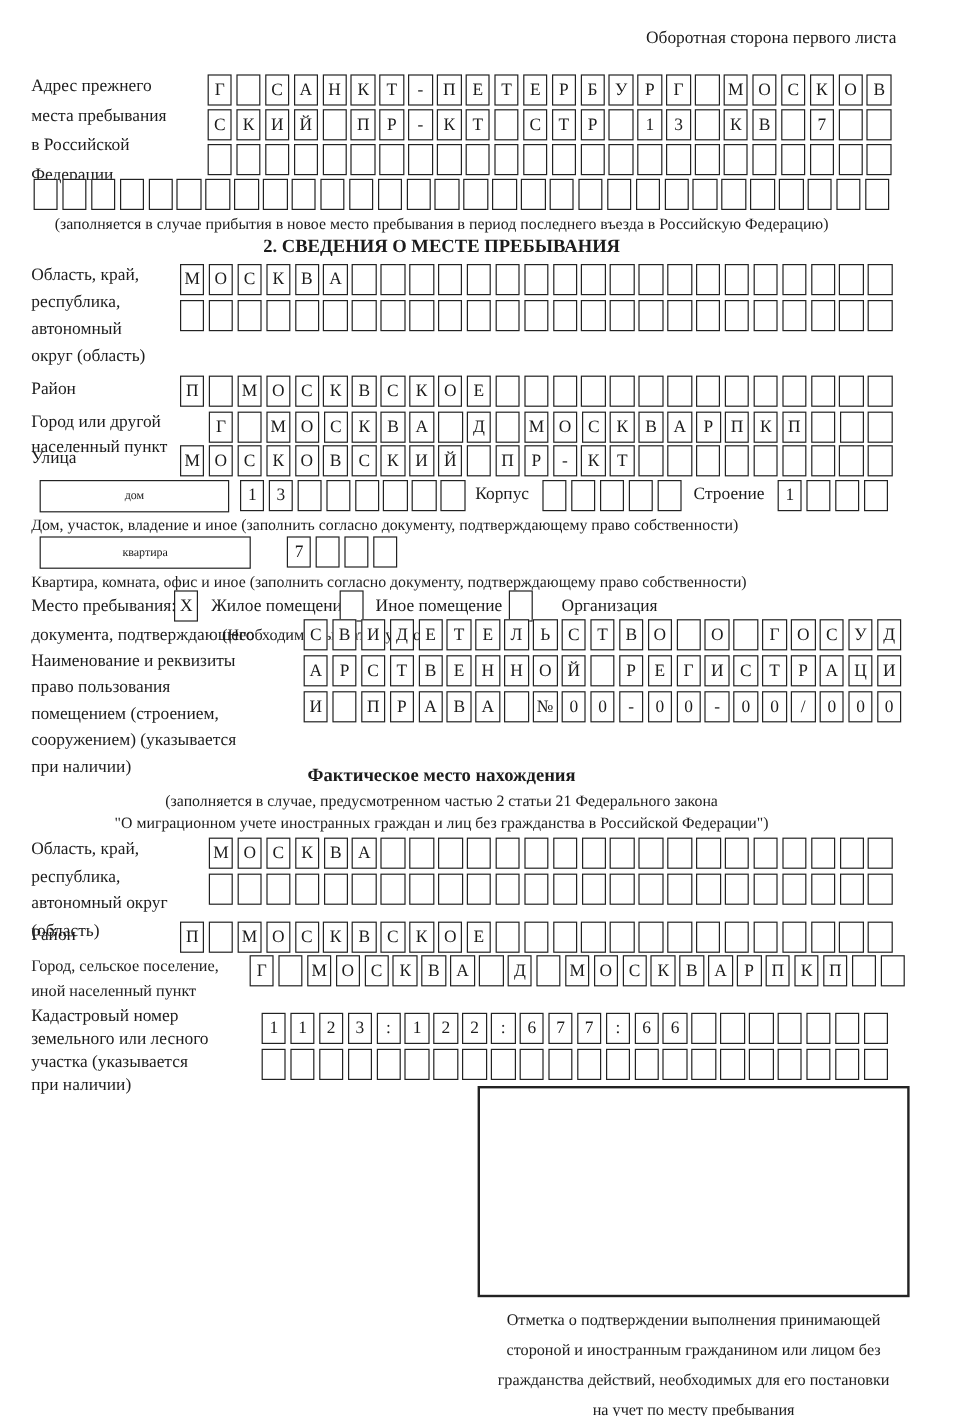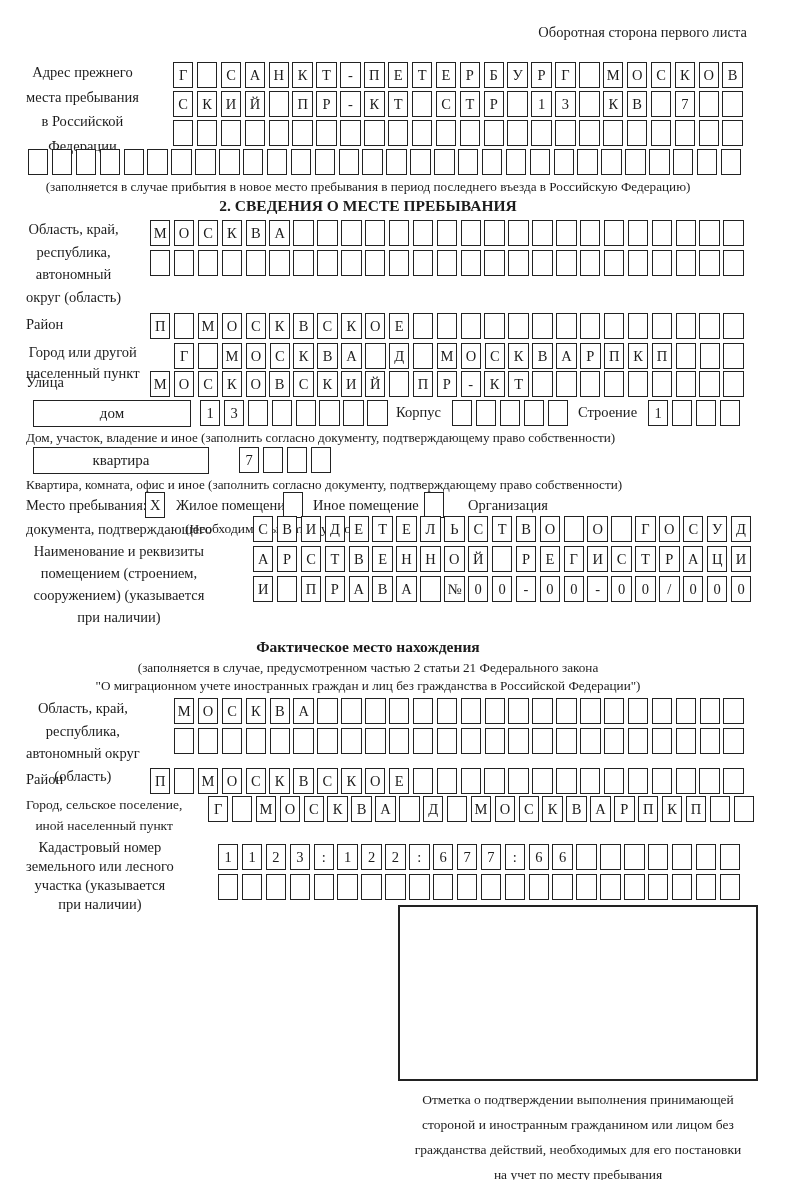--- a/index.html
+++ b/index.html
@@ -3,26 +3,26 @@
 <meta charset="utf-8">
 <style>
   html,body{margin:0;padding:0;background:#fff;}
   .page{position:relative;width:800px;height:1180px;background:#fff;overflow:hidden;
         font-family:"Liberation Serif", "DejaVu Serif", serif;color:#1c1c1c;}
   .row{position:absolute;display:flex;gap:3.5px;}
   .cell{flex:none;width:20.4px;height:26px;border:1.7px solid #222;box-sizing:border-box;
         display:flex;align-items:center;justify-content:center;
         font-size:14.5px;line-height:1;background:#fff;}
   .lbl{position:absolute;font-size:14.5px;white-space:nowrap;}
-  .lbl .ln{line-height:22.5px;text-align:center;}
+  .lbl .ln{line-height:22.5px;}
   .note{position:absolute;font-size:13.2px;white-space:nowrap;}
   .center{left:0;width:736px;text-align:center;white-space:nowrap;}
   .hdr{position:absolute;font-weight:bold;font-size:15.5px;}
   .widebox{position:absolute;height:27px;border:1.8px solid #222;box-sizing:border-box;
-           display:flex;align-items:center;justify-content:center;font-size:15px;background:#fff;}
+           display:flex;align-items:center;justify-content:center;font-size:10px;background:#fff;}
   .corner{position:absolute;right:53px;top:24px;font-size:14.5px;}
 
   .l-s1{left:26px;top:60px}.l-s1 .ln{line-height:24.5px}
   .g-a1{left:173px;top:62px}.g-a2{left:173px;top:91px}.g-a3{left:173px;top:120px}.g-a4{left:28px;top:149px}
   .n-fill{top:179px}
   .h-s2{top:197px}
   .l-obl1{left:26px;top:218px}
   .g-o1a{left:150px;top:220px}.g-o1b{left:150px;top:250px}
   .l-r1{left:26px;top:316px}.g-r1{left:150px;top:313px}
   .l-c1{left:26px;top:342px}.l-c1 .ln{line-height:21px}
@@ -382,20 +382,21 @@
   <div class="lbl l-in">Иное помещение</div>
   <div class="row g-st3">
       <span class="cell"></span>
     </div>
   <div class="lbl l-org">Организация</div>
   <div class="note n-neob">(Необходимо выбрать нужное)</div>
 
   <div class="lbl l-doc">
     <div class="ln">документа, подтверждающего</div>
     <div class="ln">Наименование и реквизиты</div>
+    <div class="ln">право пользования</div>
     <div class="ln">помещением (строением,</div>
     <div class="ln">сооружением) (указывается</div>
     <div class="ln">при наличии)</div>
   </div>
   <div class="row g-d1">
       <span class="cell">С</span>
       <span class="cell">В</span>
       <span class="cell">И</span>
       <span class="cell">Д</span>
       <span class="cell">Е</span>

